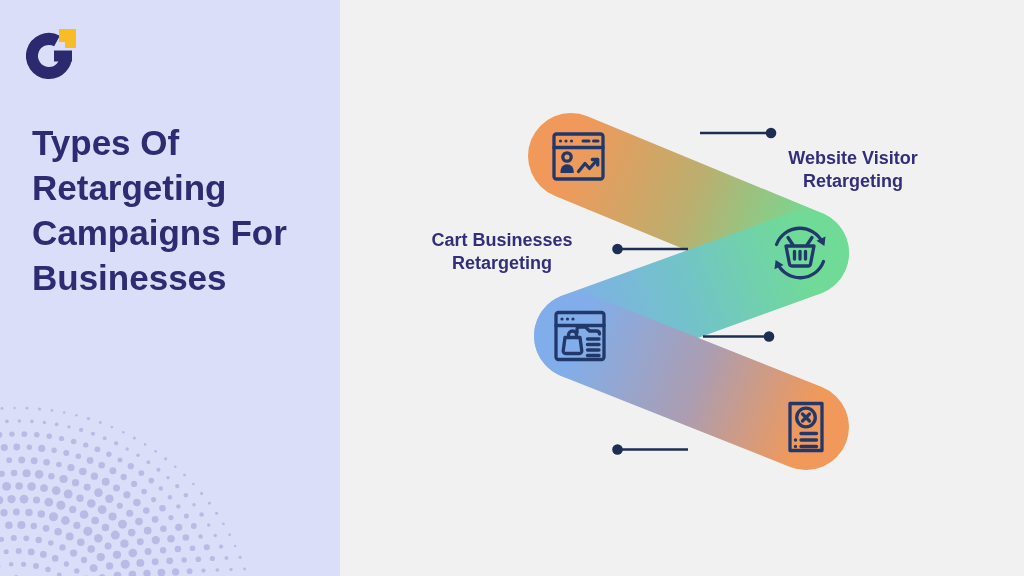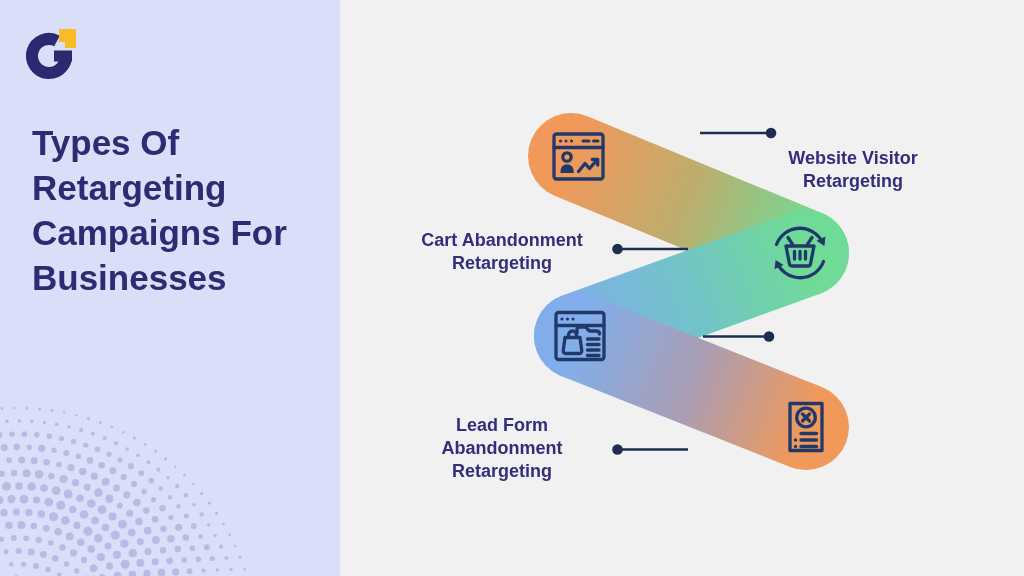--- a/index.html
+++ b/index.html
@@ -133,22 +133,21 @@
       <line class="connector" x1="703" y1="336.5" x2="766" y2="336.5"></line>
       <circle class="connector-dot" cx="769" cy="336.5" r="5.3"></circle>
     </g>
     <g>
       <line class="connector" x1="620" y1="449.5" x2="688" y2="449.5"></line>
       <circle class="connector-dot" cx="617.5" cy="449.5" r="5.3"></circle>
     </g>
   </svg>
 
   <div class="label label-1">Website Visitor Retargeting</div>
-  <div class="label label-2">Cart Abandonment Retargeting</div>
-  <div class="label label-4">Lead Form Abandonment Retargeting</div>
+  <div class="label label-2">Cart Businesses Retargeting</div>
 
   <aside class="sidebar">
     <svg class="halftone" viewBox="0 0 340 576" xmlns="http://www.w3.org/2000/svg">
         <circle cx="3.7" cy="578.5" r="1.65"></circle>
         <circle cx="16.1" cy="577.0" r="2.03"></circle>
         <circle cx="28.5" cy="577.8" r="1.74"></circle>
         <circle cx="-1.2" cy="566.2" r="1.68"></circle>
         <circle cx="11.2" cy="564.3" r="2.24"></circle>
         <circle cx="23.6" cy="564.2" r="2.57"></circle>
         <circle cx="36.0" cy="566.0" r="3.00"></circle>

